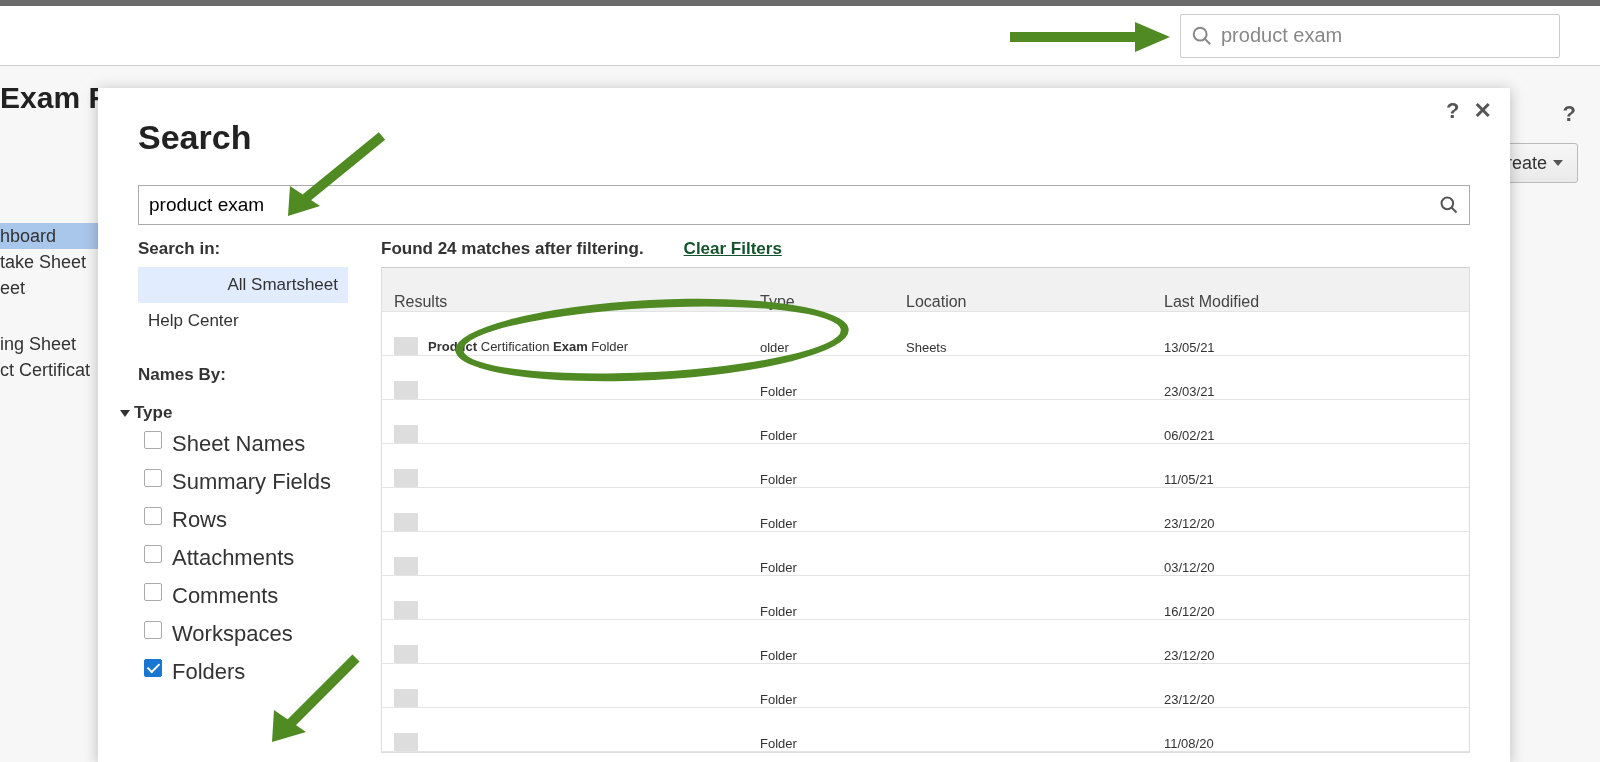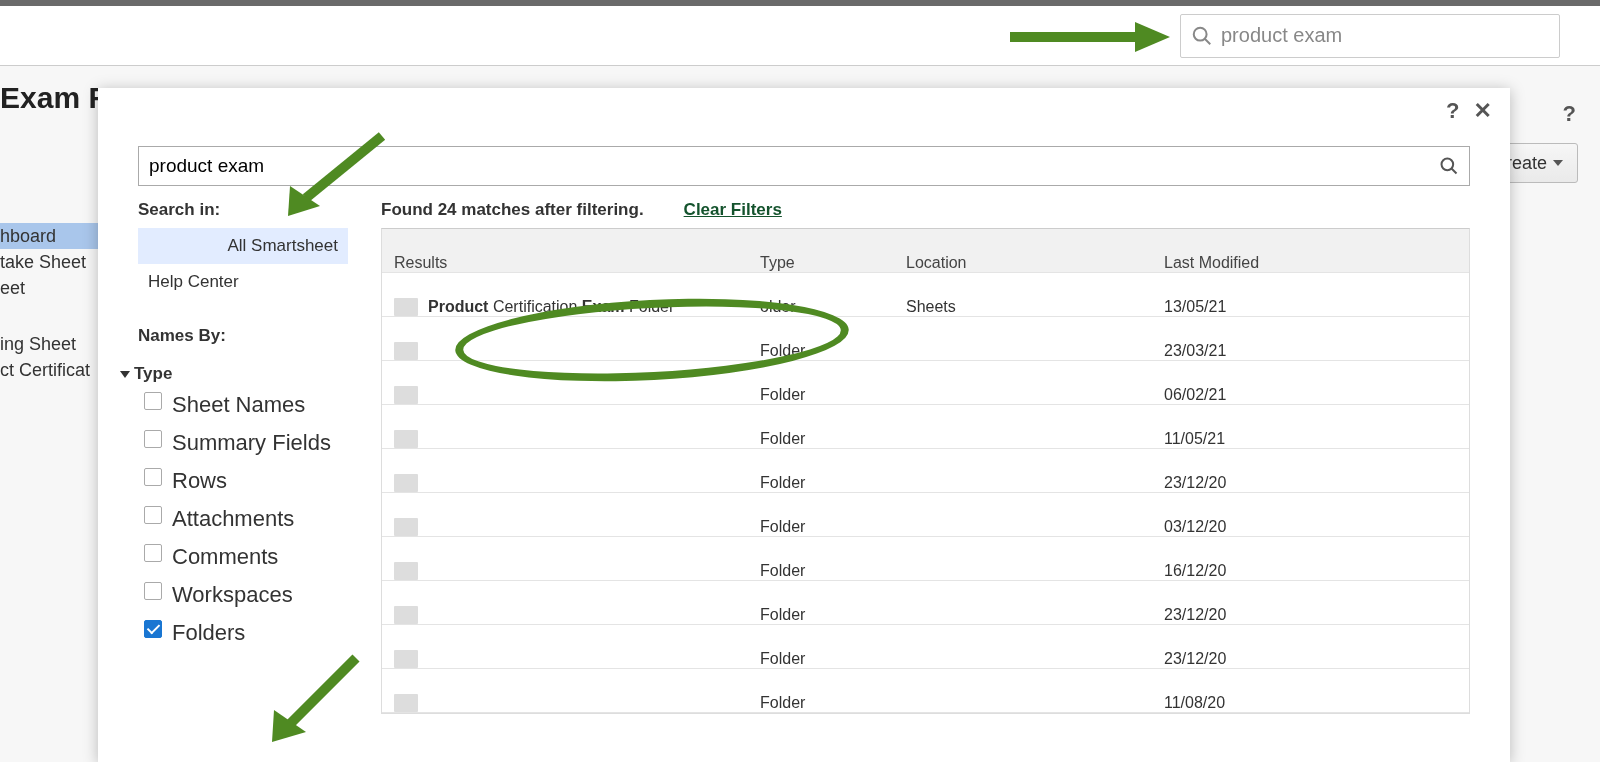--- a/index.html
+++ b/index.html
@@ -223,21 +223,21 @@
     display: flex;
     align-items: flex-end;
     height: 44px;
     border-bottom: 1px solid #e4e4e4;
   }
   .res-head {
     background: #f1f1f1;
     font-size: 16px;
     color: #444;
   }
-  .res-row { font-size: 16px; cursor: pointer; }
+  .res-row { font-size: 13px; cursor: pointer; }
   .col-results { flex: 0 0 370px; display:flex; align-items:center; gap:10px; padding-left:12px; overflow:hidden;}
   .col-type     { flex: 0 0 146px; padding-left:8px; }
   .col-loc      { flex: 0 0 258px; padding-left:8px; }
   .col-mod      { flex: 1 1 auto; padding-left:8px; }
   .col-scroll   { flex: 0 0 20px; }
 
   .folder-ic {
     width: 24px; height: 18px;
     background:#ddd;
     border-radius: 1px;
@@ -309,20 +309,21 @@
     <div>ct Certificat</div>
   </div>
 </div>
 
 <div class="modal">
   <div class="modal-actions">
     <span>?</span>
     <span>✕</span>
   </div>
 
+  <div class="modal-title">Search</div>
 
   <div class="modal-search">
     <input value="product exam" style="">
     <svg width="20" height="20" viewBox="0 0 24 24" fill="none" stroke="#555" stroke-width="2.4">
         <circle cx="10" cy="10" r="7"></circle>
         <line x1="21" y1="21" x2="15" y2="15"></line>
       </svg>
   </div>
 
   <div class="modal-body">

